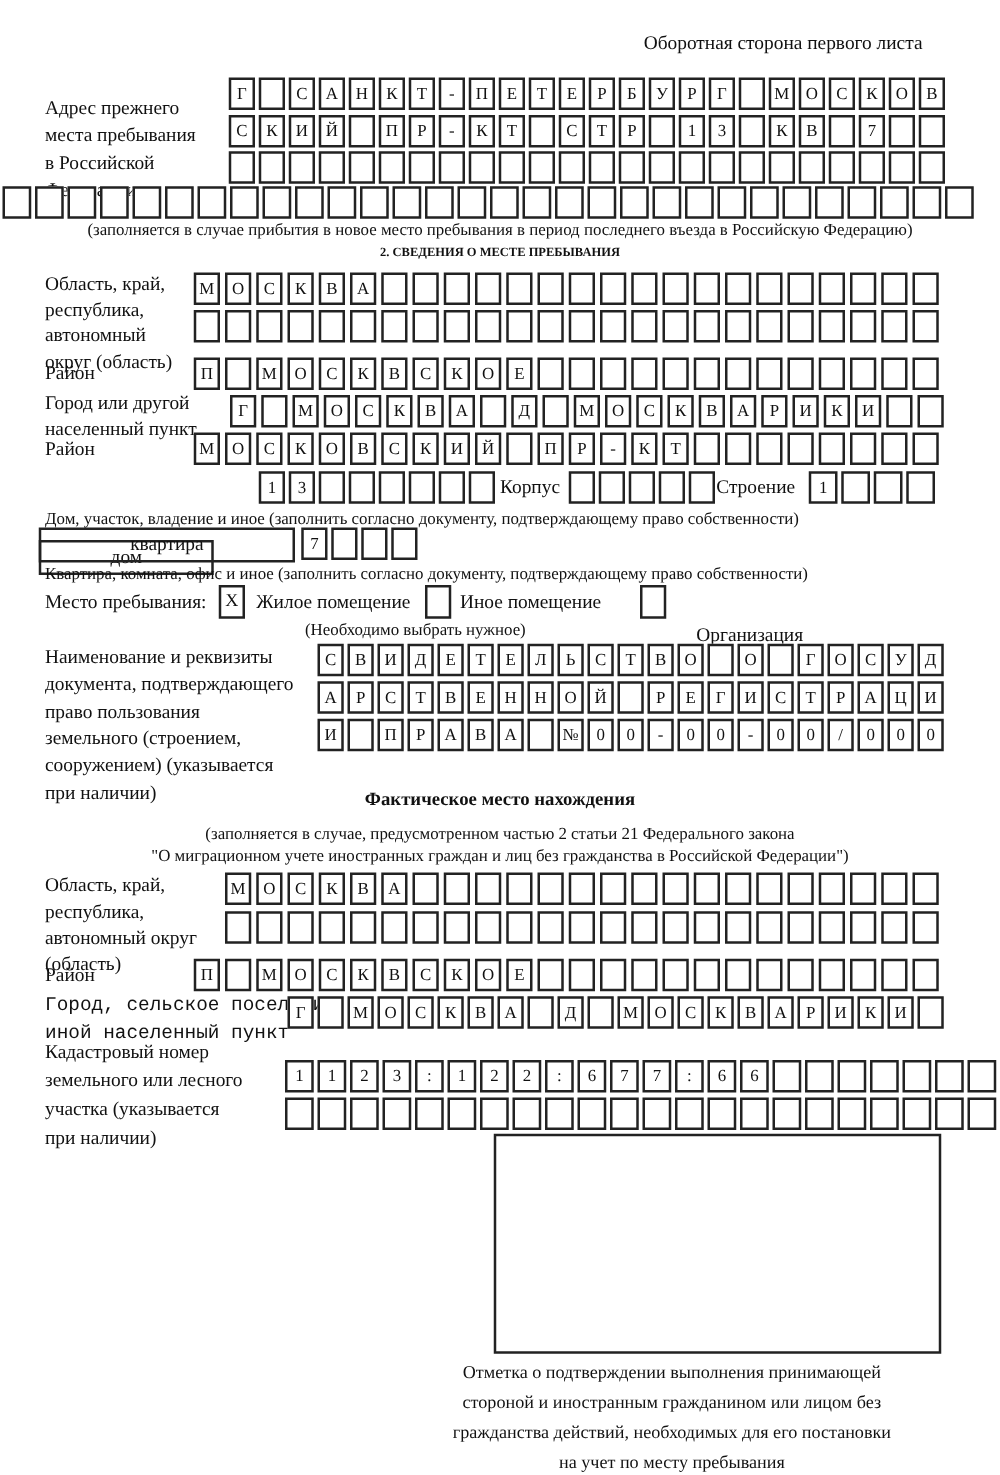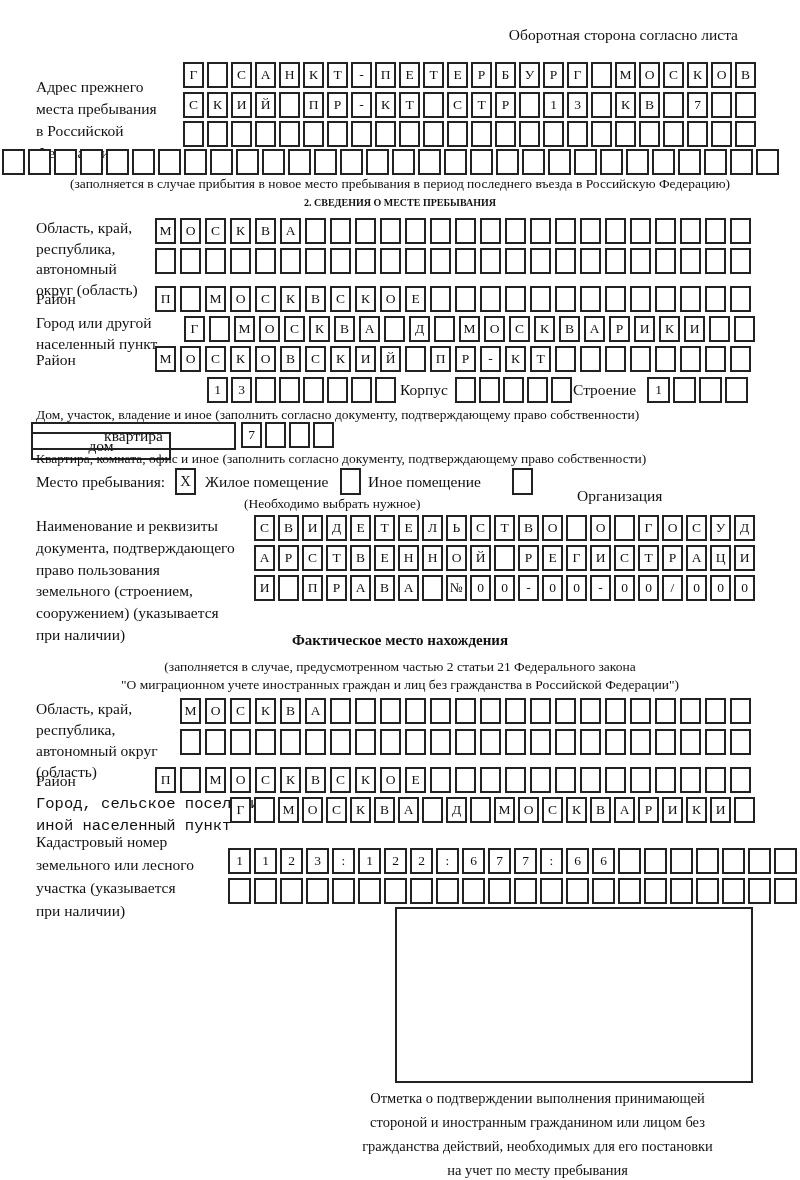--- a/index.html
+++ b/index.html
@@ -35,21 +35,21 @@
     font-size:14.5px;
   }
   .stamp-box { position:absolute; box-sizing:border-box; border:2px solid #222; background:#fff; }
   .cap { font-size:14.5px; line-height:24px; text-align:center; }
 </style>
 </head>
 <body>
 
 <div class="page">
 
-  <div class="abs lbl" style="right:62px; top:24px;">Оборотная сторона согласно листа</div>
+  <div class="abs lbl" style="right:62px; top:24px;">Оборотная сторона первого листа</div>
 
   <div class="abs lbl" style="left:36px; top:76px;">
     <div>Адрес прежнего</div>
     <div>места пребывания</div>
     <div>в Российской</div>
     <div>Федерации</div>
   </div>
   <div class="cells p24" style="left:183px; top:62px;">
       <span class="cell">Г</span>
       <span class="cell"></span>
@@ -345,21 +345,21 @@
       <span class="cell"></span>
     </div>
   <div class="abs note" style="left:36px; top:451px;">Квартира, комната, офис и иное (заполнить согласно документу, подтверждающему право собственности)</div>
 
   <div class="abs lbl" style="left:36px; top:471px;">Место пребывания:</div>
   <div class="cb" style="left:175px; top:468px;">X</div>
   <div class="abs lbl" style="left:205px; top:471px;">Жилое помещение</div>
   <div class="cb" style="left:340px; top:468px;"></div>
   <div class="abs lbl" style="left:368px; top:471px;">Иное помещение</div>
   <div class="cb" style="left:512px; top:468px;"></div>
-  <div class="abs lbl" style="left:557px; top:485px;margin-left:20px;">Организация</div>
+  <div class="abs lbl" style="left:557px; top:498px;">Организация</div>
   <div class="abs note" style="left:244px; top:496px;">(Необходимо выбрать нужное)</div>
 
   <div class="abs lbl" style="left:36px; top:515px; line-height:21.8px;">
     <div>Наименование и реквизиты</div>
     <div>документа, подтверждающего</div>
     <div>право пользования</div>
     <div>земельного (строением,</div>
     <div>сооружением) (указывается</div>
     <div>при наличии)</div>
   </div>

